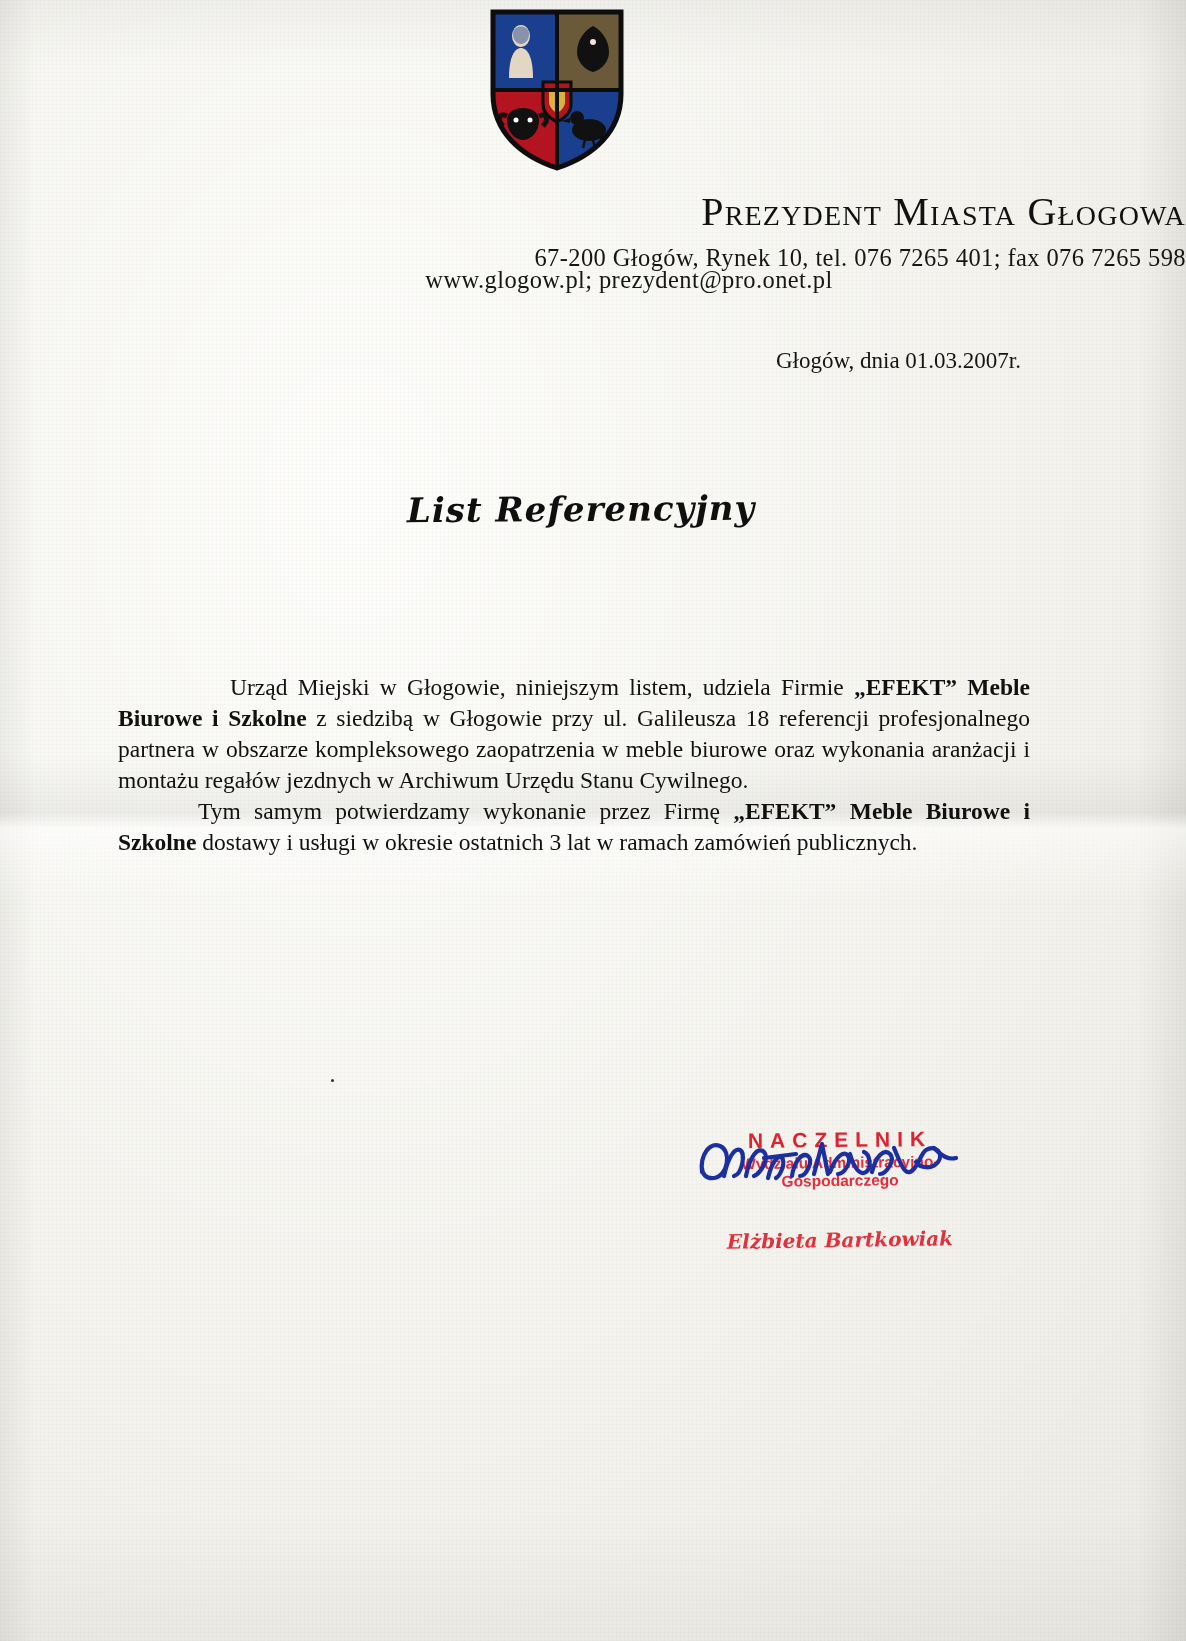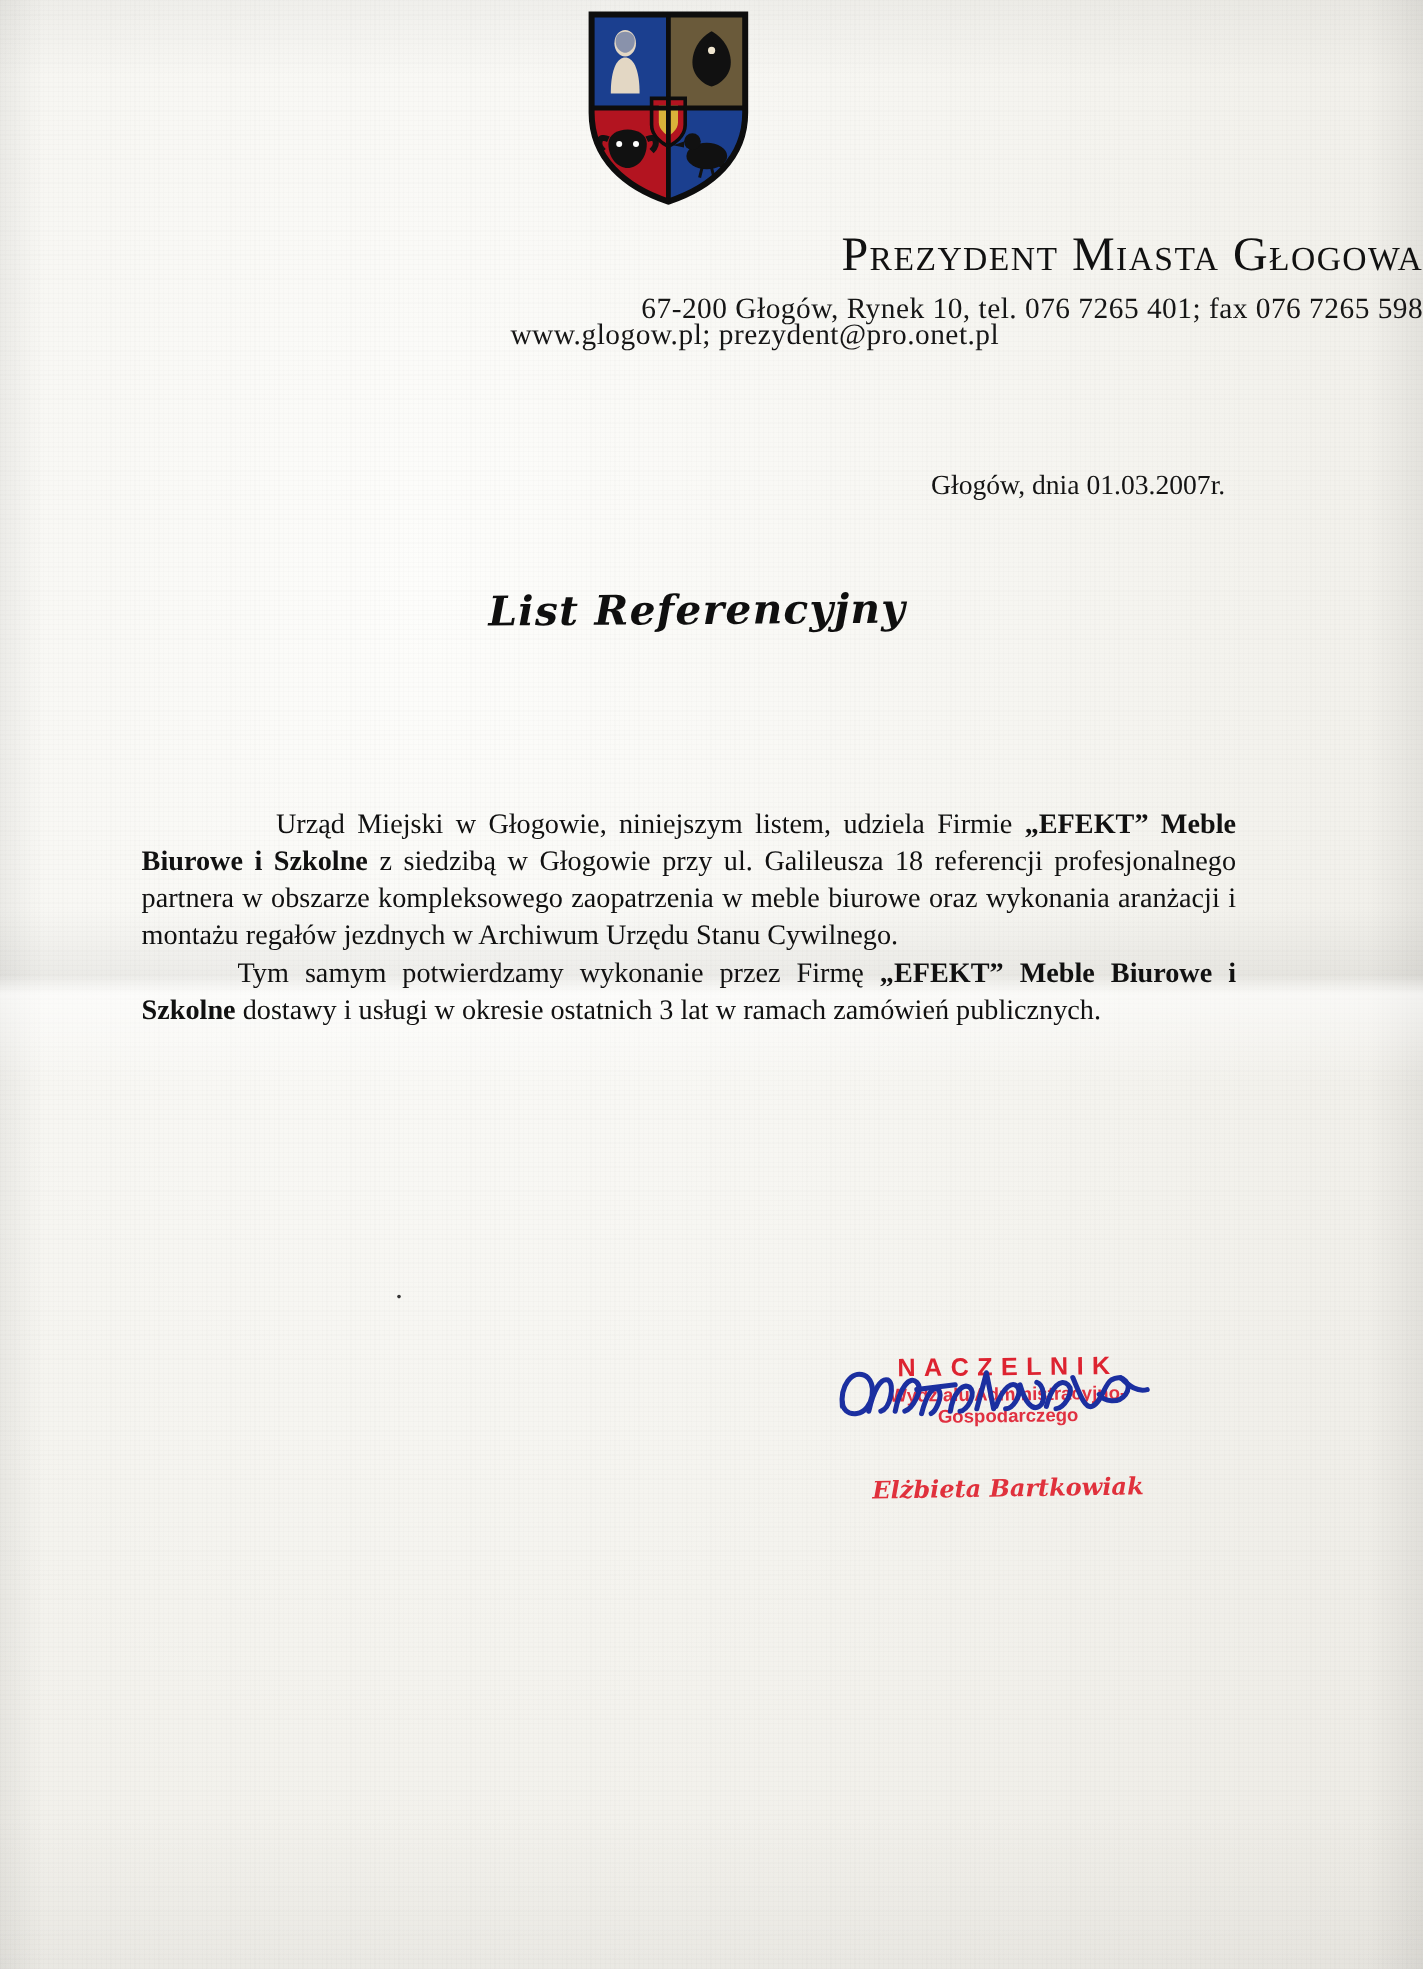--- a/index.html
+++ b/index.html
@@ -73,21 +73,20 @@
     padding-left: 36px;
   }
 
   
   .placedate {
     position: absolute;
     top: 348px;
     right: 165px;
     font-size: 23px;
     color: #141414;
-    margin-top: 44px;
   }
 
   
   .doc-title {
     position: absolute;
     top: 489px;
     left: 0;
     width: 1186px;
     text-align: center;
     font-family: "DejaVu Serif", serif;

